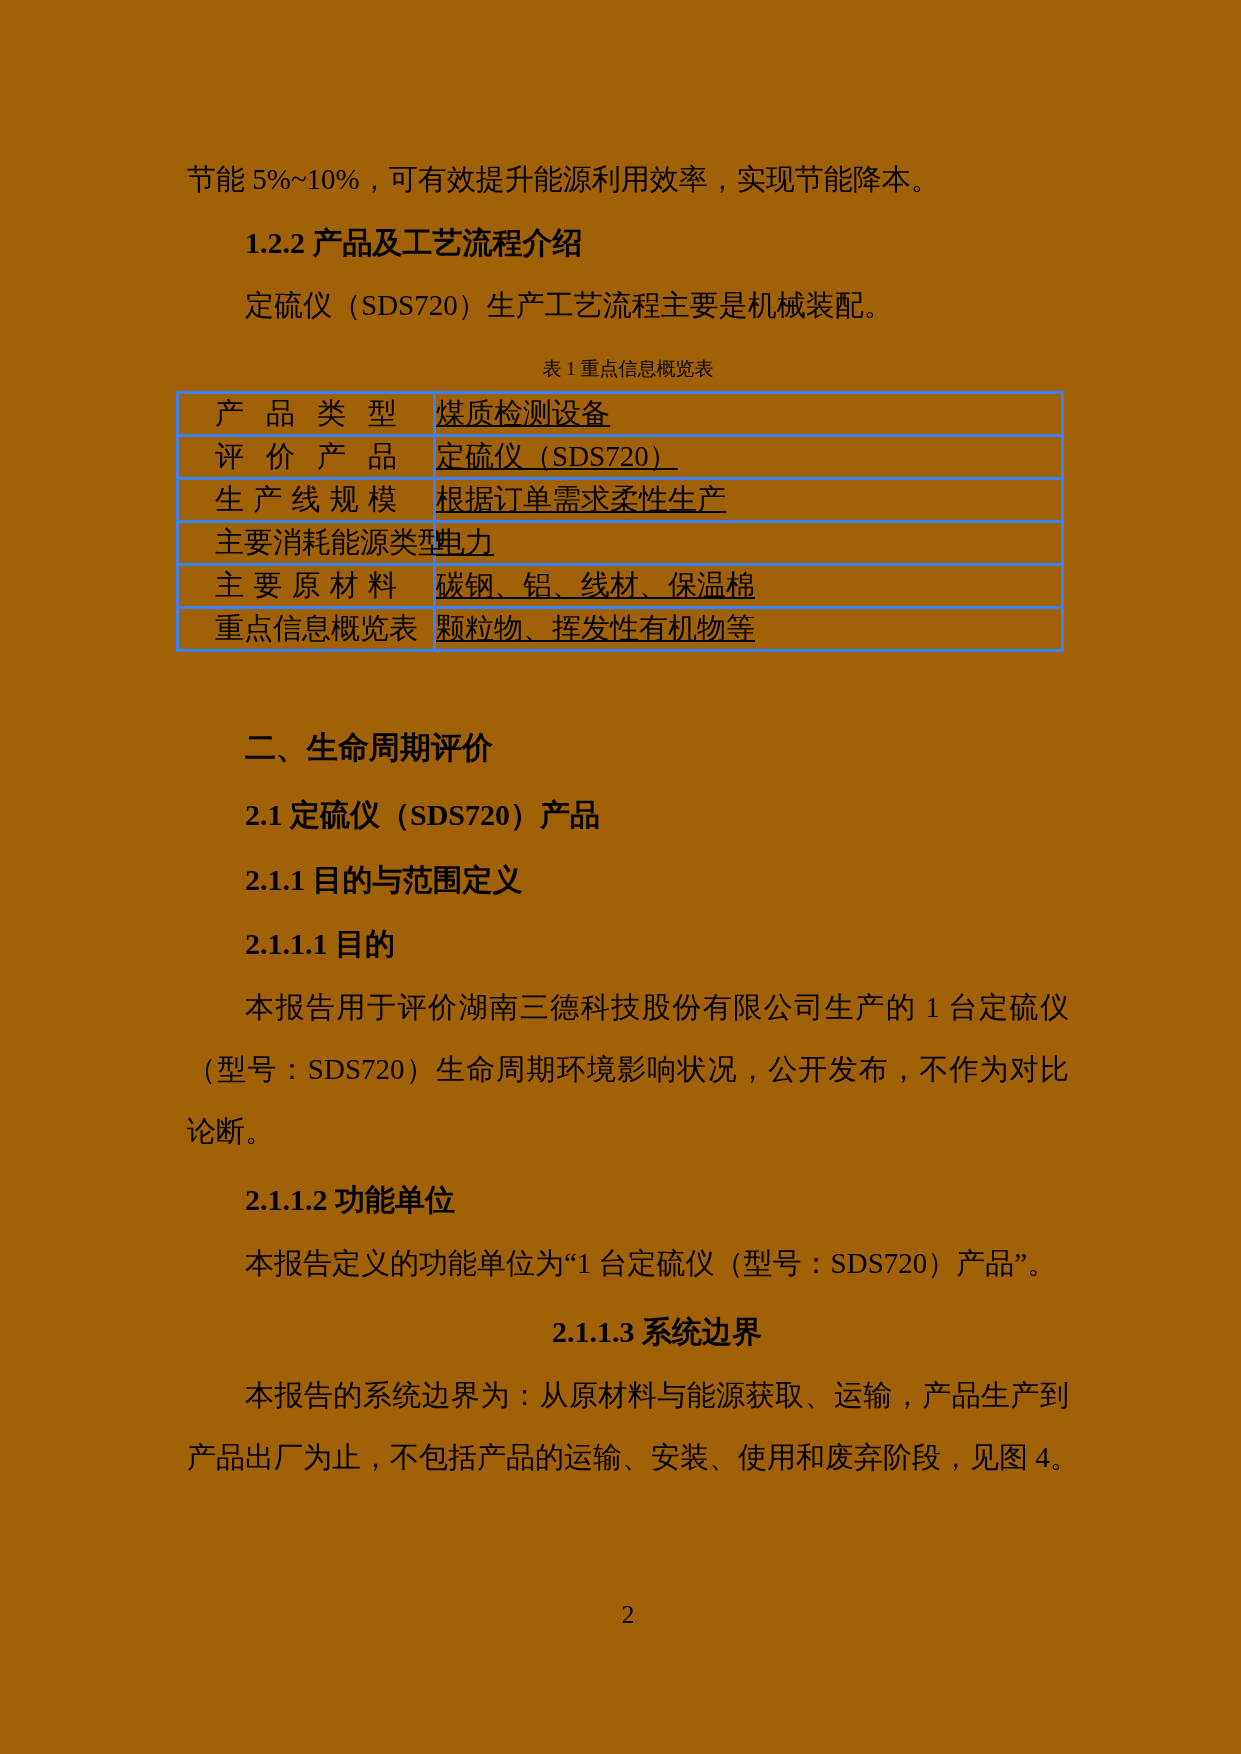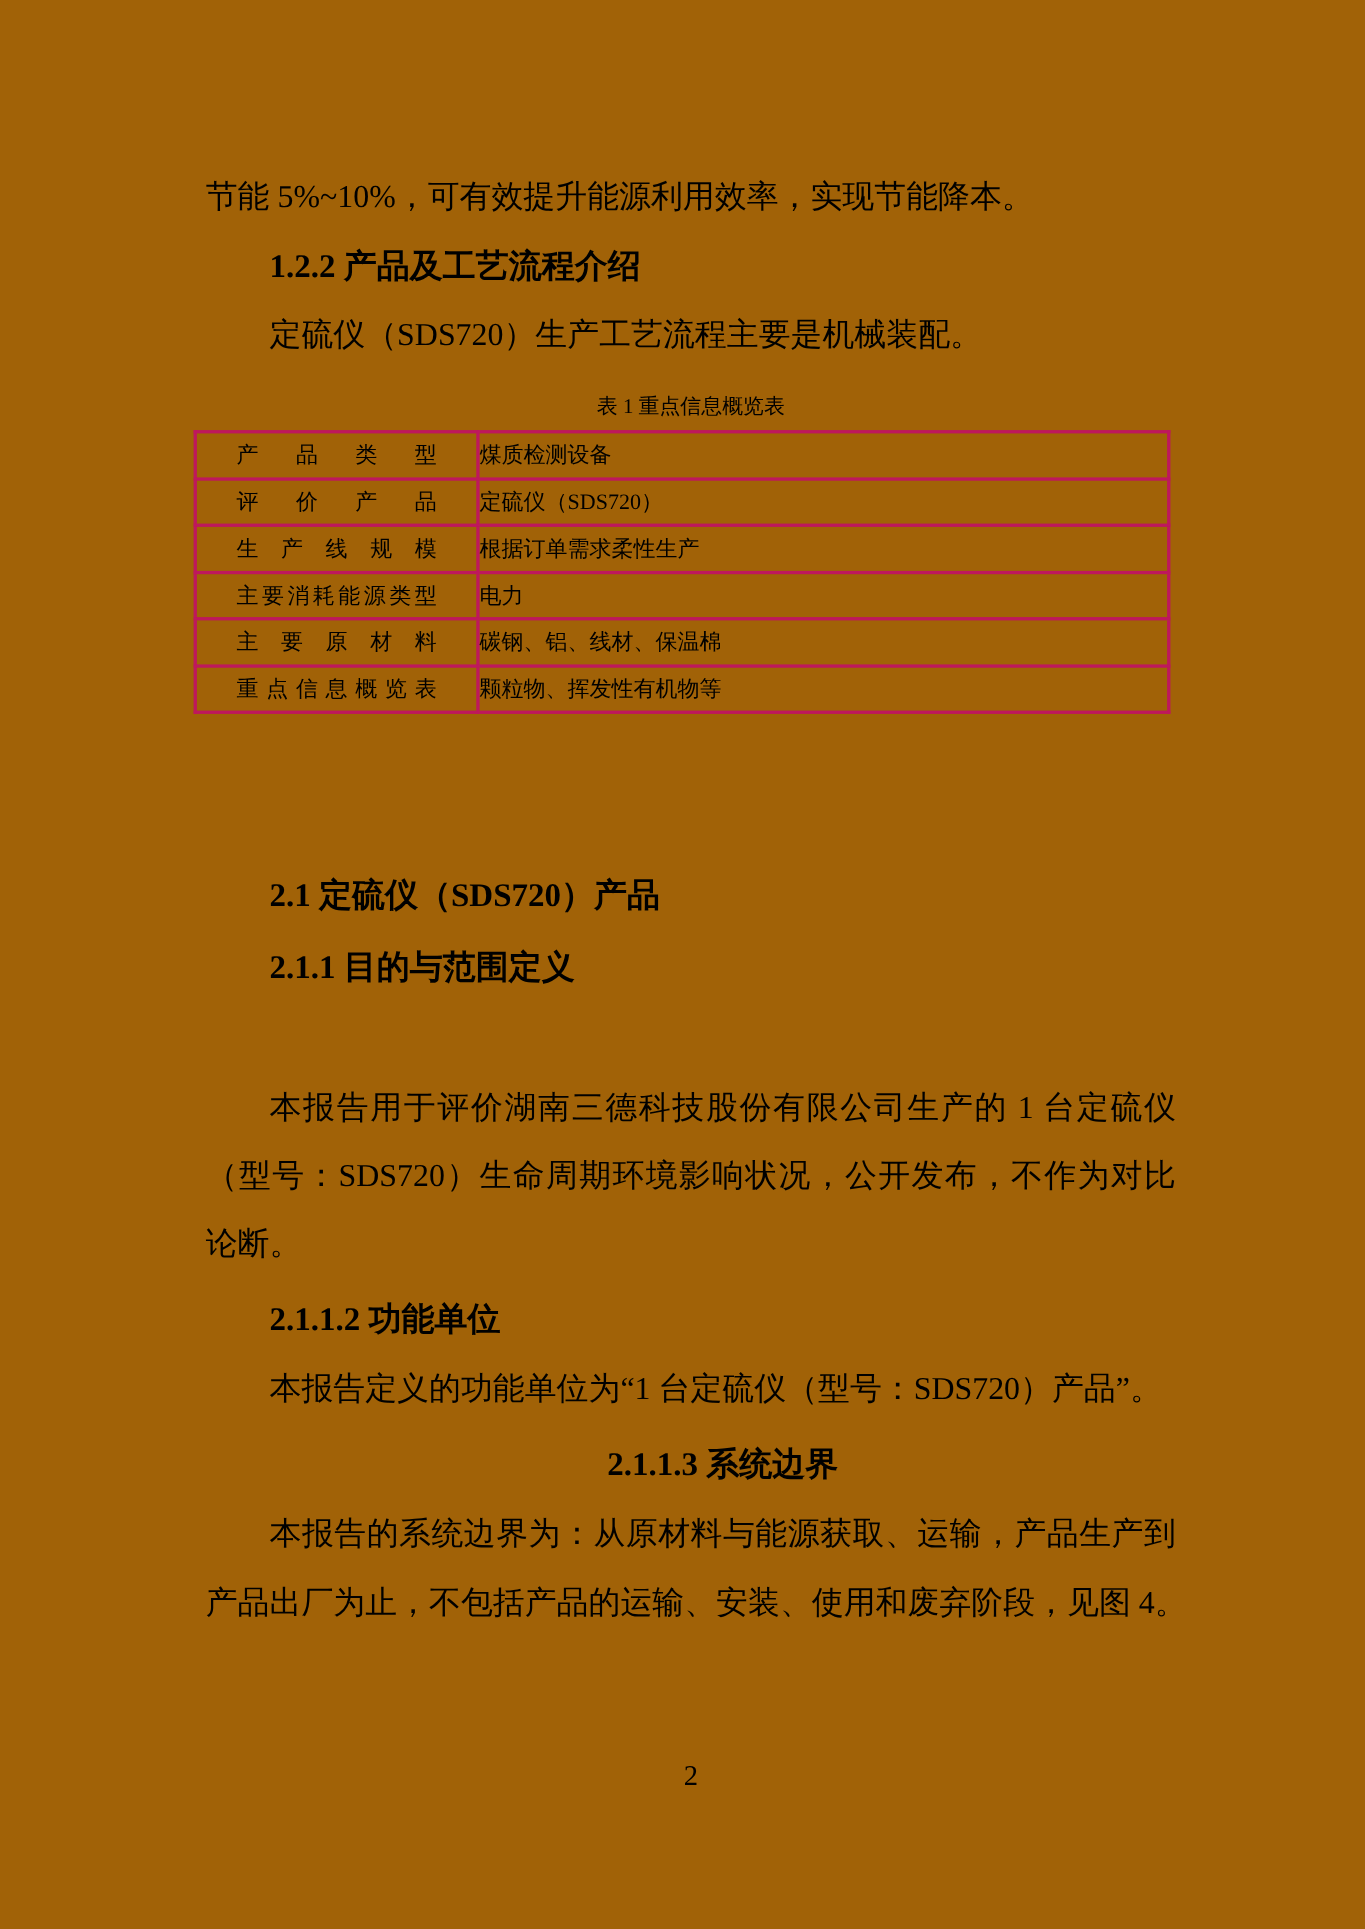--- a/index.html
+++ b/index.html
@@ -48,25 +48,26 @@
     position: absolute;
     left: 176px;
     top: 391px;
   }
   table.info {
     border-collapse: collapse;
     table-layout: fixed;
     width: 888px;
   }
   table.info td {
-    border: 3px solid #be185d;
+    border: 3px solid #3b82f6;
     height: 39.5px;
-    font-size: 20px;
+    font-size: 29px;
     padding: 0;
     vertical-align: middle;
+    text-decoration: underline;
   }
   td.lbl { width: 254px; text-align: center; }
   td.lbl .dist {
     display: inline-block;
     width: 182px;
     text-align: justify;
     text-align-last: justify;
     white-space: nowrap;
   }
   td.val { padding-left: 26px; text-align: left; }
@@ -116,25 +117,27 @@
           <td class="val">碳钢、铝、线材、保温棉</td>
         </tr>
         <tr>
           <td class="lbl"><span class="dist">重点信息概览表</span></td>
           <td class="val">颗粒物、挥发性有机物等</td>
         </tr>
       </tbody>
     </table>
   </div>
 
+  <div class="tblock hd1" style="top:729px;">二、生命周期评价</div>
 
   <div class="tblock hd" style="top:796px;">2.1 定硫仪（SDS720）产品</div>
 
   <div class="tblock hd" style="top:861px;">2.1.1 目的与范围定义</div>
 
+  <div class="tblock hd" style="top:925px;">2.1.1.1 目的</div>
 
   <div class="tblock ind just" style="top:989px;">本报告用于评价湖南三德科技股份有限公司生产的 1 台定硫仪</div>
 
   <div class="tblock just" style="top:1051px;">（型号：SDS720）生命周期环境影响状况，公开发布，不作为对比</div>
 
   <div class="tblock" style="top:1113px;">论断。</div>
 
   <div class="tblock hd" style="top:1181px;">2.1.1.2 功能单位</div>
 
   <div class="tblock ind" style="top:1245px;">本报告定义的功能单位为“1 台定硫仪（型号：SDS720）产品”。</div>

